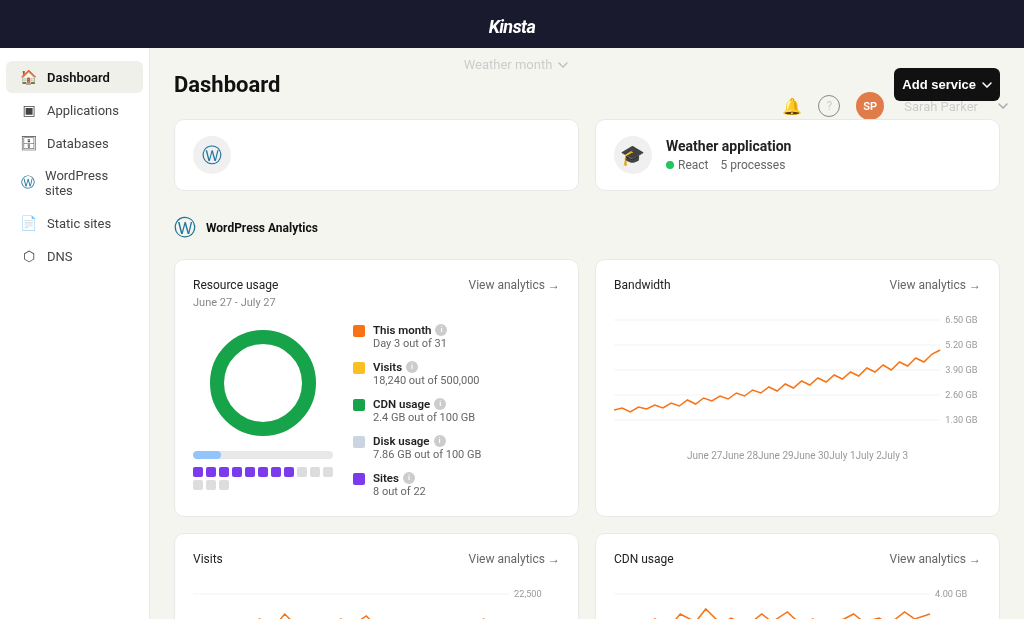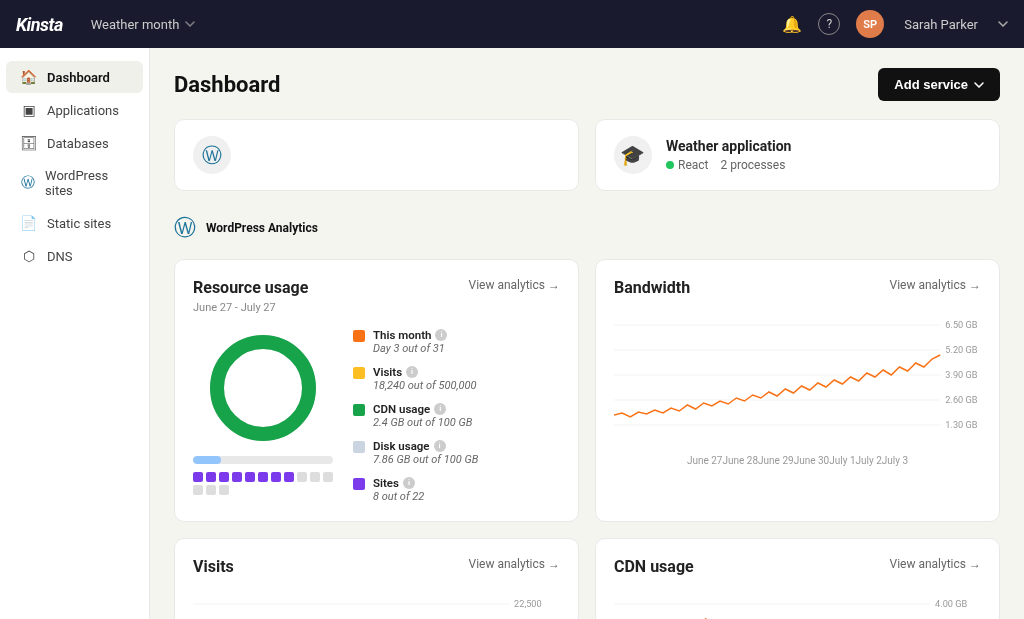--- a/index.html
+++ b/index.html
@@ -4,22 +4,23 @@
   <style>
     * { box-sizing: border-box; margin: 0; padding: 0; }
     body { font-family: -apple-system, BlinkMacSystemFont, 'Segoe UI', Roboto, sans-serif; background: #f5f5f0; color: #222; font-size: 13px; }
 
     
     .topnav {
       background: #1a1a2e;
       display: flex;
       align-items: center;
       height: 48px;
-      padding: 4px 16px;
+      padding: 16px 16px;
       gap: 20px;
+      flex-direction: column;
     }
     .topnav-logo {
       color: #fff;
       font-weight: 700;
       font-size: 18px;
       letter-spacing: -0.5px;
       font-style: italic;
     }
     .topnav-team {
       display: flex;
@@ -86,21 +87,21 @@
       align-items: center;
       justify-content: space-between;
       margin-bottom: 18px;
     }
     .page-title { font-size: 22px; font-weight: 700; color: #111; }
     .add-service-btn {
       background: #111;
       color: #fff;
       border: none;
       border-radius: 6px;
-      padding: 9px 16px;
+      padding: 9px 8px;
       font-size: 13px;
       font-weight: 600;
       cursor: pointer;
       display: flex;
       align-items: center;
       gap: 6px;
     }
 
     
     .service-cards {
@@ -153,21 +154,21 @@
       border-radius: 10px;
       padding: 18px;
       overflow: hidden;
     }
     .analytics-card-header {
       display: flex;
       align-items: flex-start;
       justify-content: space-between;
       margin-bottom: 4px;
     }
-    .analytics-card-title { font-size: 16px; font-weight: 700; }
+    .analytics-card-title { font-size: 12px; font-weight: 400; }
     .analytics-card-subtitle { font-size: 11px; color: #888; margin-bottom: 14px; }
     .view-analytics-link { font-size: 12px; color: #666; cursor: pointer; white-space: nowrap; }
 
     
     .resource-body {
       display: flex;
       gap: 20px;
       align-items: flex-start;
     }
     .donut-area {
@@ -208,21 +209,21 @@
     .legend-item {
       display: flex;
       align-items: flex-start;
       gap: 8px;
     }
     .legend-color {
       width: 12px; height: 12px; border-radius: 2px; margin-top: 2px; flex-shrink: 0;
     }
     .legend-text { font-size: 11.5px; }
     .legend-label { font-weight: 600; display: flex; align-items: center; gap: 4px; }
-    .legend-value { color: #666; font-size: 11px; font-style: italic; }
+    .legend-value { color: #666; font-size: 11px; }
     .info-icon {
       display: inline-block;
       width: 12px; height: 12px;
       border-radius: 50%;
       background: #ccc;
       color: #fff;
       font-size: 8px;
       text-align: center;
       line-height: 12px;
       cursor: default;
@@ -306,21 +307,21 @@
       </div>
       <div class="service-card">
         <div class="service-card-icon" style="background:#f0f0f0; font-size:20px;">🎓</div>
         <div class="service-card-info">
           <h3>Weather application</h3>
           <div class="service-card-meta">
             <span class="status-label">
               <span class="status-dot"></span>
               <span>React</span>
             </span>
-            <span>2 processes</span>
+            <span>5 processes</span>
           </div>
         </div>
       </div>
     </div>
 
     <div class="section-header">
       <span class="section-header-icon" style="color:#21759b; font-size:22px;">Ⓦ</span>
       <h2 class="section-header-title">WordPress Analytics</h2>
     </div>
 

